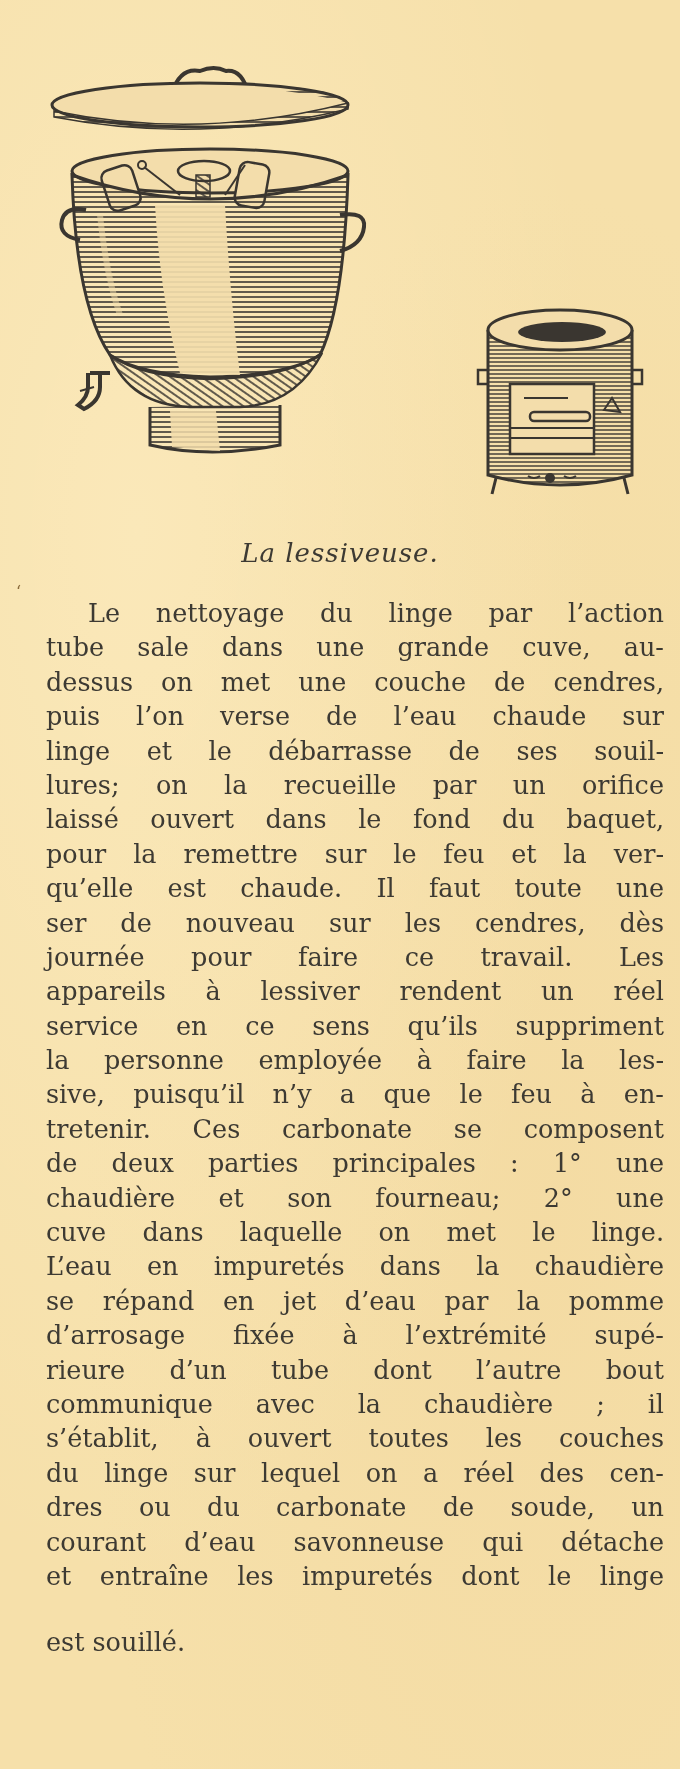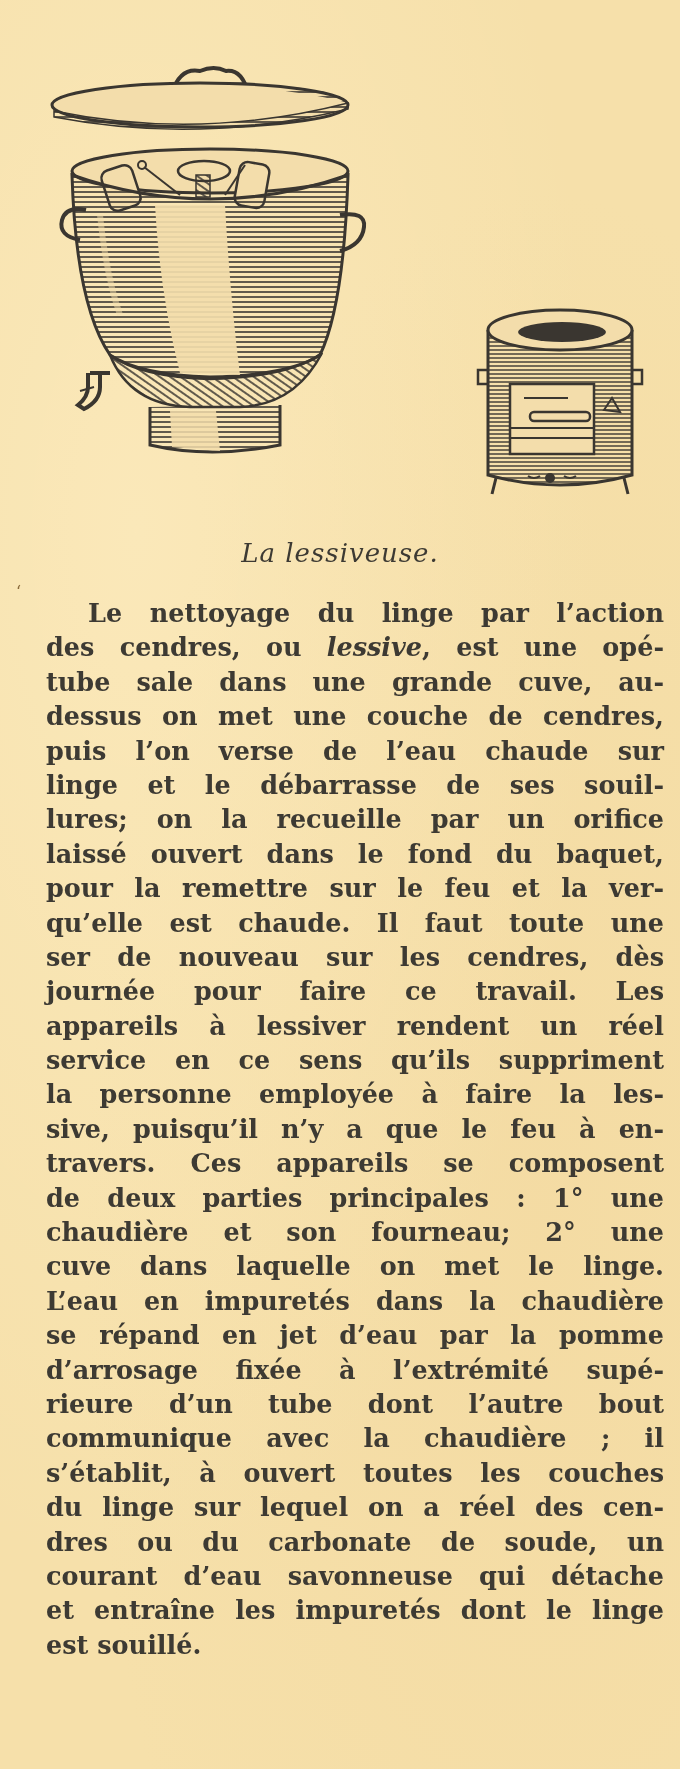--- a/index.html
+++ b/index.html
@@ -23,25 +23,25 @@
       font-family: "DejaVu Serif", serif;
       font-style: italic; font-size: 26px; letter-spacing: 1px;
       color: #3d3a33;
     }
     .mark { position: absolute; left: 16px; top: 582px; font-size: 16px; color: #8a6a3a; }
     .body-text {
       position: absolute; left: 46px; top: 596px; width: 618px;
       font-family: "DejaVu Serif", serif;
       font-size: 25.5px; line-height: 34.4px;
       color: #3d3a33;
-      font-weight: 700;
+      font-weight: 400;
     }
     .line { display: block; white-space: nowrap; text-align: justify; text-align-last: justify; height: 34.4px; overflow: visible; }
     .line.first { padding-left: 42px; }
-    .line.last { text-align-last: left; }
+    .line.last { text-align-last: left; margin-top: 32px; }
     .it { font-style: italic; }
   </style>
 </head>
 <body>
 
 <div class="page">
 
   <svg class="figure fig-lessiveuse" viewBox="0 0 360 460" xmlns="http://www.w3.org/2000/svg">
     <defs>
       <pattern id="hatch" width="6" height="5" patternUnits="userSpaceOnUse">
@@ -105,36 +105,35 @@
     <path d="M18 70 l-10 0 l0 14 l10 0 M162 70 l10 0 l0 14 l-10 0" fill="none" stroke="#3a3630" stroke-width="2.5"></path>
     <path d="M134 110 l8 -12 l8 14z" fill="none" stroke="#3a3630" stroke-width="2"></path>
     <path d="M26 178 l-4 16 M154 178 l4 16" stroke="#3a3630" stroke-width="3"></path>
   </svg>
 
   <div class="caption">La lessiveuse.</div>
   <div class="mark">‘</div>
 
   <div class="body-text" id="body">
       <span class="line first">Le nettoyage du linge par l’action</span>
-      <span class="line">des cendres, ou <span class="it">lessive</span>, est une opé-</span>
       <span class="line">tube sale dans une grande cuve, au-</span>
       <span class="line">dessus on met une couche de cendres,</span>
       <span class="line">puis l’on verse de l’eau chaude sur</span>
       <span class="line">linge et le débarrasse de ses souil-</span>
       <span class="line">lures; on la recueille par un orifice</span>
       <span class="line">laissé ouvert dans le fond du baquet,</span>
       <span class="line">pour la remettre sur le feu et la ver-</span>
       <span class="line">qu’elle est chaude. Il faut toute une</span>
       <span class="line">ser de nouveau sur les cendres, dès</span>
       <span class="line">journée pour faire ce travail. Les</span>
       <span class="line">appareils à lessiver rendent un réel</span>
       <span class="line">service en ce sens qu’ils suppriment</span>
       <span class="line">la personne employée à faire la les-</span>
       <span class="line">sive, puisqu’il n’y a que le feu à en-</span>
-      <span class="line">travers. Ces appareils se composent</span>
+      <span class="line">tretenir. Ces carbonate se composent</span>
       <span class="line">de deux parties principales : 1° une</span>
       <span class="line">chaudière et son fourneau; 2° une</span>
       <span class="line">cuve dans laquelle on met le linge.</span>
       <span class="line">L’eau en impuretés dans la chaudière</span>
       <span class="line">se répand en jet d’eau par la pomme</span>
       <span class="line">d’arrosage fixée à l’extrémité supé-</span>
       <span class="line">rieure d’un tube dont l’autre bout</span>
       <span class="line">communique avec la chaudière ; il</span>
       <span class="line">s’établit, à ouvert toutes les couches</span>
       <span class="line">du linge sur lequel on a réel des cen-</span>

